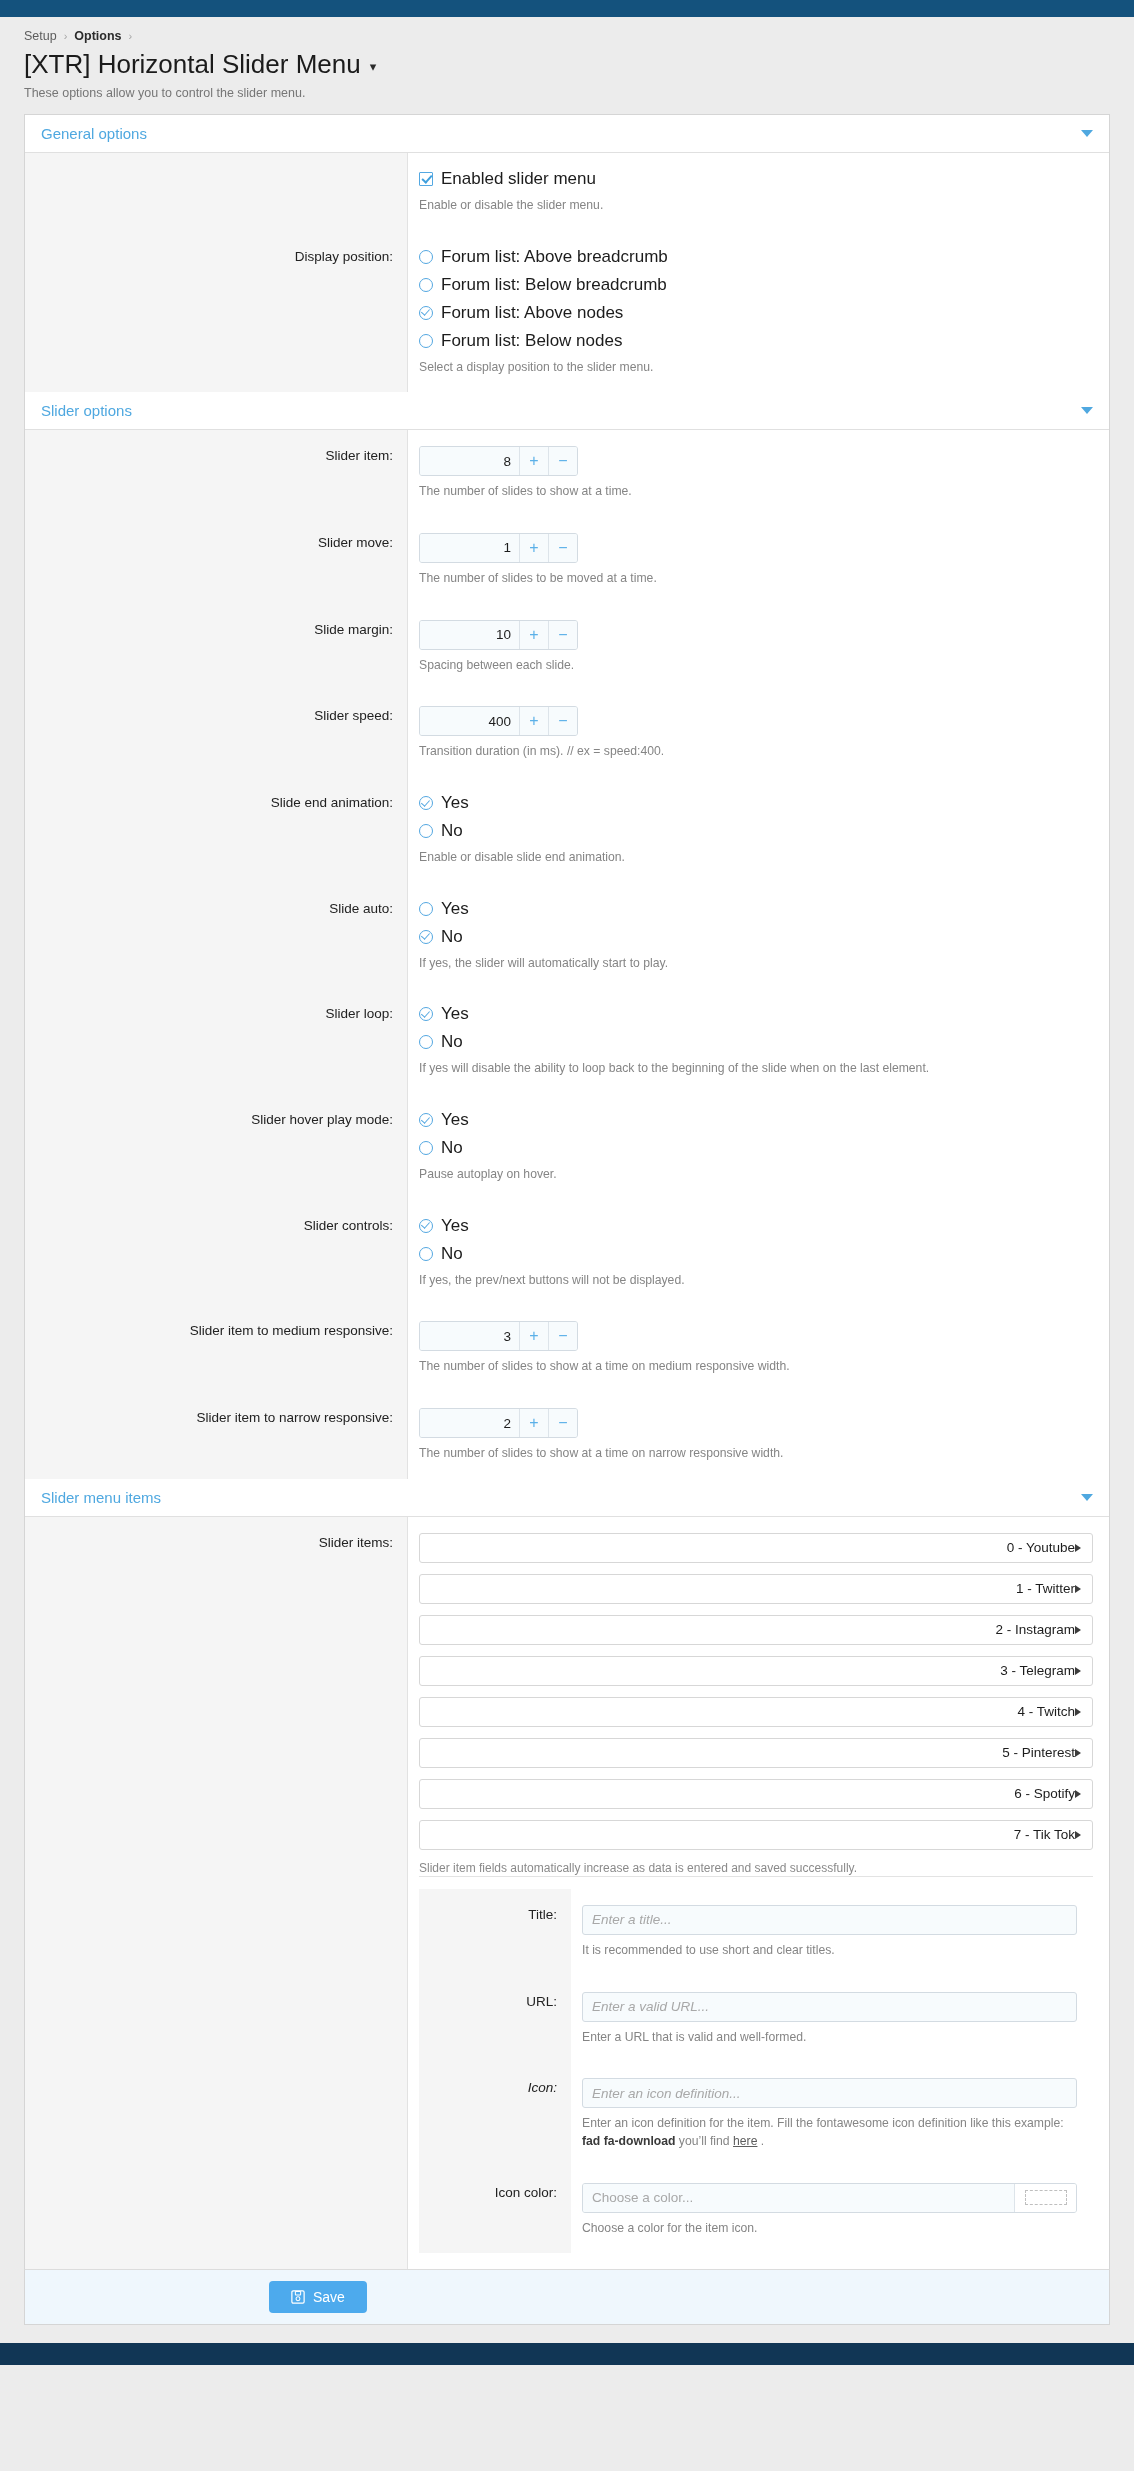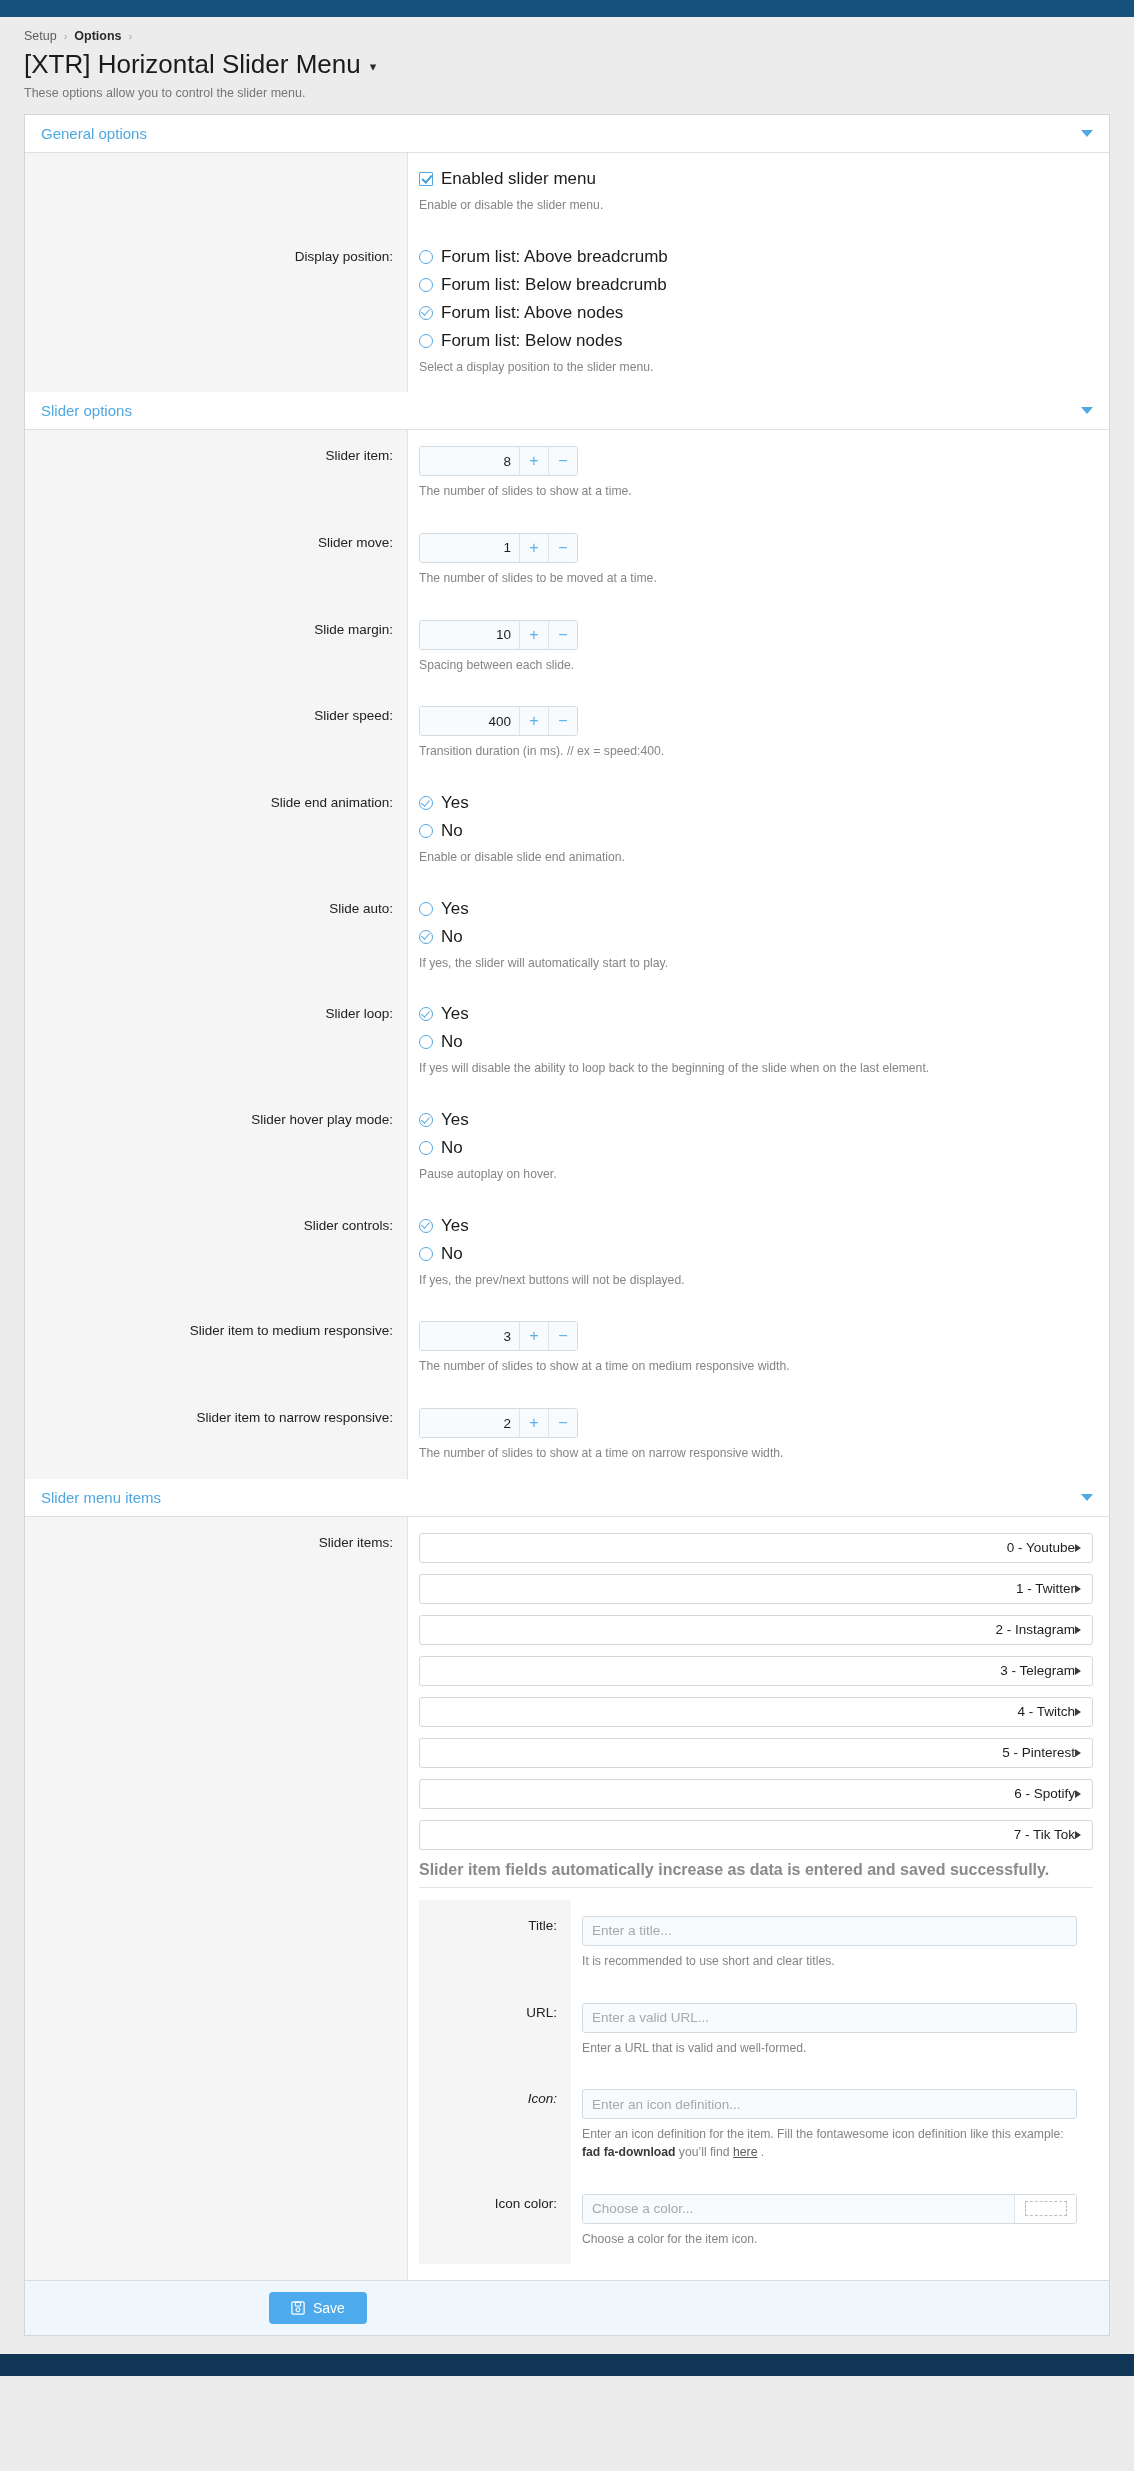--- a/index.html
+++ b/index.html
@@ -220,40 +220,40 @@
     height: 30px;
     cursor: pointer;
   }
   .item-bar .tri {
     width: 0; height: 0;
     border-top: 4.5px solid transparent;
     border-bottom: 4.5px solid transparent;
     border-left: 6px solid #3d3d3d;
   }
   .items-note {
-    font-size: 16px;
+    font-size: 12px;
     color: #8a8a8a;
     border-bottom: 1px solid #e3e3e3;
-    padding-bottom: 8px;
+    padding-bottom: 1px;
     margin-top: 2px;
-    font-weight: bold;
   }
 
   
   .tinput {
     width: 100%;
     height: 30px;
     border: 1px solid #d3dbe2;
     border-radius: 3px;
     background: #f7fbfd;
     padding: 0 9px;
     font-size: 13.5px;
     color: #1d1d1d;
     font-family: "Liberation Sans", sans-serif;
     outline: none;
+    font-style: italic;
   }
   .tinput::placeholder { color: #a8a8a8; }
 
   .colorwrap {
     display: flex;
     border: 1px solid #d3dbe2;
     border-radius: 3px;
     overflow: hidden;
     background: #f7fbfd;
     height: 30px;

